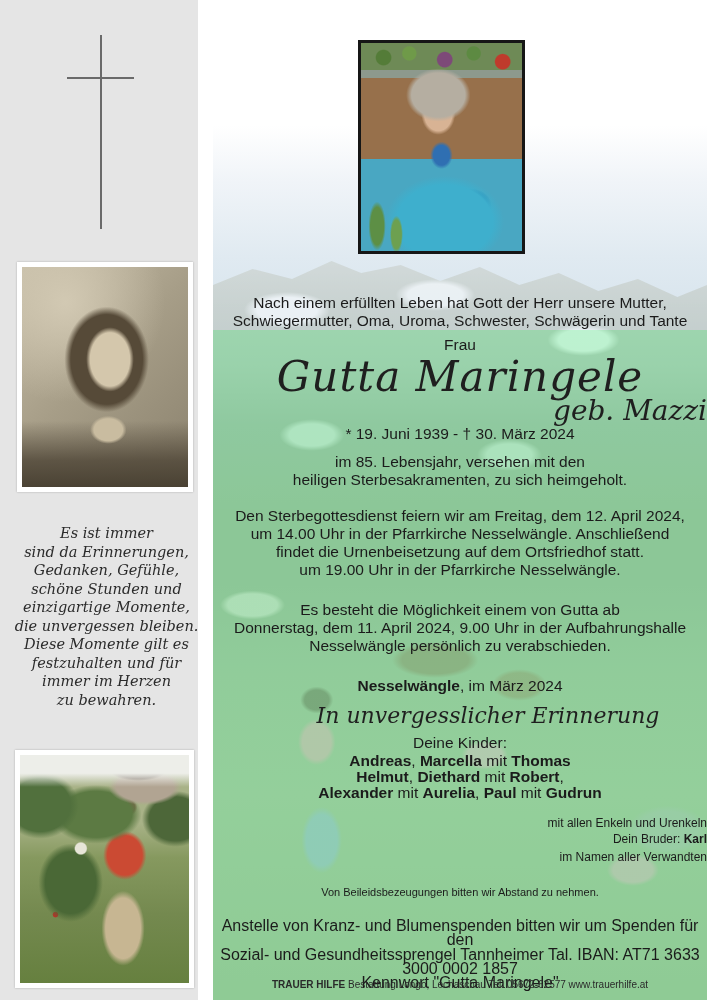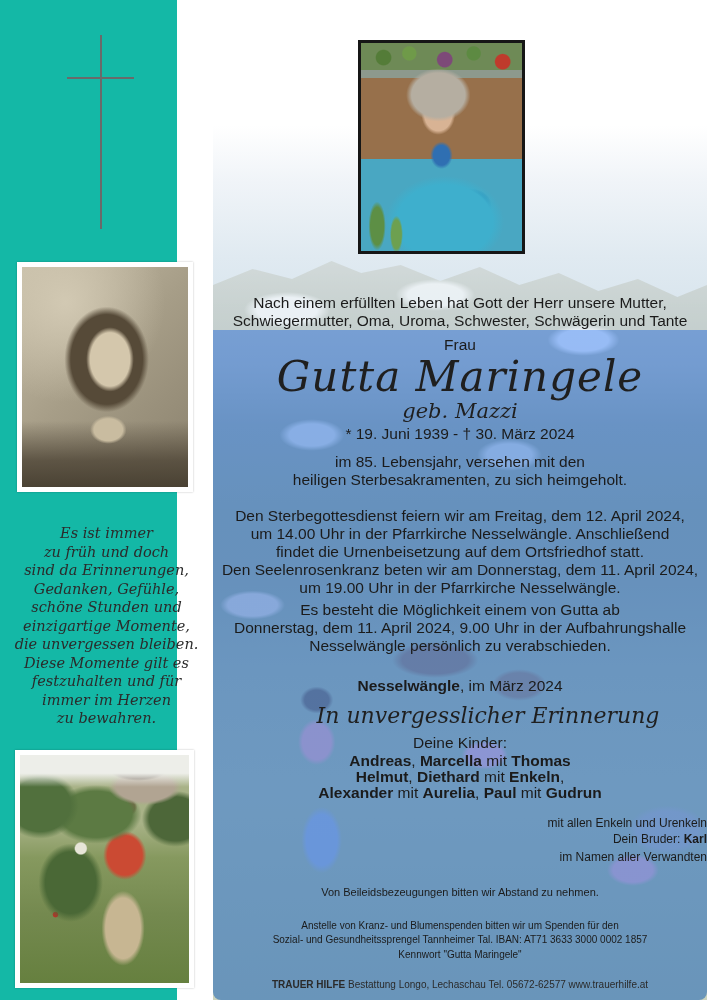--- a/index.html
+++ b/index.html
@@ -1,19 +1,19 @@
 <!DOCTYPE html>
 <html><head>
 <meta charset="utf-8">
 <style>
   html,body{margin:0;padding:0;background:#888;}
   .page{position:relative;width:707px;height:1000px;background:#ffffff;overflow:hidden;
         font-family:"Liberation Sans",sans-serif;color:#1b1b1b;}
   
-  .sidebar{position:absolute;left:0;top:0;width:177px;height:1000px;background:#14b8a6;}
+  .sidebar{position:absolute;left:0;top:0;width:177px;height:1000px;background:#e5e5e5;padding-left:21px;}
   .cross{position:absolute;left:0;top:0;width:213px;height:240px;}
   .cross .v{position:absolute;left:100px;top:35px;width:2px;height:194px;background:#6a6a6a;}
   .cross .h{position:absolute;left:67px;top:77px;width:67px;height:2px;background:#6a6a6a;}
   .photo-frame{position:absolute;background:#fff;box-shadow:0 0 2px rgba(0,0,0,.25);}
   .bw-frame{left:17px;top:262px;width:176px;height:230px;}
   .bw-art{position:absolute;left:5px;top:5px;width:166px;height:220px;
     background:
       radial-gradient(ellipse 34px 46px at 53% 42%, #d4c7ac 0% 58%, rgba(212,199,172,0) 70%),
       radial-gradient(ellipse 26px 20px at 52% 74%, #c9bca0 0% 55%, rgba(201,188,160,0) 70%),
       radial-gradient(ellipse 64px 80px at 51% 42%, #564a38 0% 56%, rgba(86,74,56,0) 66%),
@@ -36,21 +36,21 @@
       radial-gradient(ellipse 46px 56px at 30% 56%, #4a6836 0% 55%, transparent 70%),
       radial-gradient(circle 5px at 25% 48%, #b23529 0% 60%, transparent 80%),
       radial-gradient(circle 5px at 34% 63%, #b23529 0% 60%, transparent 80%),
       radial-gradient(circle 4px at 21% 70%, #b23529 0% 60%, transparent 80%),
       radial-gradient(ellipse 15px 13px at 63% 23%, #7a6248 0% 55%, transparent 72%),
       radial-gradient(circle 7px at 63% 27%, #d8b394 0% 55%, transparent 75%),
       radial-gradient(ellipse 30px 34px at 62% 44%, #cb4a33 0% 58%, transparent 72%),
       radial-gradient(ellipse 30px 52px at 61% 76%, #c7b692 0% 58%, transparent 72%),
       linear-gradient(180deg,#a8b287 0% 30%, #86995f 45%, #74894f 70%, #66803f 100%);}
   
-  .main{position:absolute;left:213px;top:0;width:494px;height:1000px;background:#3b82f6;border-radius:8px;}
+  .main{position:absolute;left:213px;top:0;width:494px;height:1000px;background:#86efac;}
   .sky{position:absolute;left:0;top:0;width:100%;height:330px;
        background:linear-gradient(180deg,#ffffff 0%,#ffffff 38%,#f0f4f8 55%,#e0eaf1 78%,#d6e3ec 100%);}
   .scenery{position:absolute;left:0;top:255px;width:100%;height:745px;opacity:.5;
     clip-path:polygon(0 30px,8% 14px,16% 24px,24% 6px,30% 18px,38% 10px,46% 26px,54% 12px,
                       62% 30px,70% 18px,78% 36px,86% 24px,94% 42px,100% 30px,100% 100%,0 100%);
     background:
       radial-gradient(ellipse 60px 25px at 15% 55px, rgba(255,255,255,.95) 0% 50%, transparent 72%),
       radial-gradient(ellipse 55px 22px at 45% 40px, rgba(255,255,255,.9) 0% 50%, transparent 72%),
       radial-gradient(ellipse 50px 22px at 75% 85px, rgba(255,255,255,.85) 0% 50%, transparent 72%),
       radial-gradient(ellipse 45px 22px at 20% 180px, rgba(255,255,255,.6) 0% 50%, transparent 72%),
@@ -80,24 +80,24 @@
       radial-gradient(ellipse 18px 22px at 50% 54%, #2f6fb2 0% 45%, transparent 62%),
       radial-gradient(ellipse 12px 34px at 10% 88%, #5d8f45 0% 55%, transparent 72%),
       radial-gradient(ellipse 9px 26px at 22% 92%, #6da050 0% 55%, transparent 72%),
       radial-gradient(ellipse 80px 62px at 52% 86%, #3eafcd 0% 60%, transparent 74%),
       radial-gradient(ellipse 30px 24px at 68% 78%, #1f7fae 0% 55%, transparent 70%),
       linear-gradient(180deg,#6e8a56 0% 13%, #8d998d 13% 17%, #97704b 17% 56%, #49a7c2 56% 100%);}
   .tblock{position:absolute;left:0;width:100%;text-align:center;}
   .t15{font-size:15.5px;line-height:18px;}
   .family{font-size:15.5px;line-height:15.8px;}
   .single{font-size:12px;line-height:16px;text-align:right;}
-  .small{font-size:10px;line-height:14.3px;}
+  .small{font-size:16px;line-height:14.3px;}
   .script{font-family:"DejaVu Serif",serif;font-style:italic;color:#1f1f1f;}
   .name{font-size:42px;line-height:46px;letter-spacing:1px;}
-  .geb{font-size:21px;line-height:24px;}
+  .geb{font-size:28px;line-height:24px;text-align:right;}
   .memory{font-size:22px;line-height:26px;margin-left:28px;}
   .footer{font-size:10px;line-height:12px;color:#2a2a2a;}
   .b{font-weight:bold;}
 </style>
 </head>
 <body>
 
 <div class="page">
 
   <div class="sidebar">
@@ -105,21 +105,20 @@
       <div class="v"></div>
       <div class="h"></div>
     </div>
 
     <div class="photo-frame bw-frame">
       <div class="bw-art"></div>
     </div>
 
     <div class="poem">
       <div>Es ist immer</div>
-      <div>zu früh und doch</div>
       <div>sind da Erinnerungen,</div>
       <div>Gedanken, Gefühle,</div>
       <div>schöne Stunden und</div>
       <div>einzigartige Momente,</div>
       <div>die unvergessen bleiben.</div>
       <div>Diese Momente gilt es</div>
       <div>festzuhalten und für</div>
       <div>immer im Herzen</div>
       <div>zu bewahren.</div>
     </div>
@@ -155,39 +154,38 @@
       <div>heiligen Sterbesakramenten, zu sich heimgeholt.</div>
     </div>
 
     <div class="tblock t15" style="top:507px">
       <div>Den Sterbegottesdienst feiern wir am Freitag, dem 12. April 2024,</div>
       <div>um 14.00 Uhr in der Pfarrkirche Nesselwängle. Anschließend</div>
       <div>findet die Urnenbeisetzung auf dem Ortsfriedhof statt.</div>
     </div>
 
     <div class="tblock t15" style="top:561px">
-      <div>Den Seelenrosenkranz beten wir am Donnerstag, dem 11. April 2024,</div>
       <div>um 19.00 Uhr in der Pfarrkirche Nesselwängle.</div>
     </div>
 
     <div class="tblock t15" style="top:601px">
       <div>Es besteht die Möglichkeit einem von Gutta ab</div>
       <div>Donnerstag, dem 11. April 2024, 9.00 Uhr in der Aufbahrungshalle</div>
       <div>Nesselwängle persönlich zu verabschieden.</div>
     </div>
 
     <div class="tblock t15" style="top:677px"><span class="b">Nesselwängle</span><span>, im März 2024</span></div>
 
     <div class="tblock script memory" style="top:703px">In unvergesslicher Erinnerung</div>
 
     <div class="tblock t15" style="top:734px">Deine Kinder:</div>
 
     <div class="tblock family" style="top:753px">
       <div><span class="b">Andreas</span><span>, </span><span class="b">Marcella</span><span> mit </span><span class="b">Thomas</span></div>
-      <div><span class="b">Helmut</span><span>, </span><span class="b">Diethard</span><span> mit </span><span class="b">Enkeln</span><span>,</span></div>
+      <div><span class="b">Helmut</span><span>, </span><span class="b">Diethard</span><span> mit </span><span class="b">Robert</span><span>,</span></div>
       <div><span class="b">Alexander</span><span> mit </span><span class="b">Aurelia</span><span>, </span><span class="b">Paul</span><span> mit </span><span class="b">Gudrun</span></div>
     </div>
 
     <div class="tblock single" style="top:815px">mit allen Enkeln und Urenkeln</div>
     <div class="tblock single" style="top:831px"><span>Dein Bruder: </span><span class="b">Karl</span></div>
     <div class="tblock single" style="top:849px">im Namen aller Verwandten</div>
 
     <div class="tblock small" style="top:884px;font-size:11px;line-height:16px">Von Beileidsbezeugungen bitten wir Abstand zu nehmen.</div>
 
     <div class="tblock small" style="top:919px">

